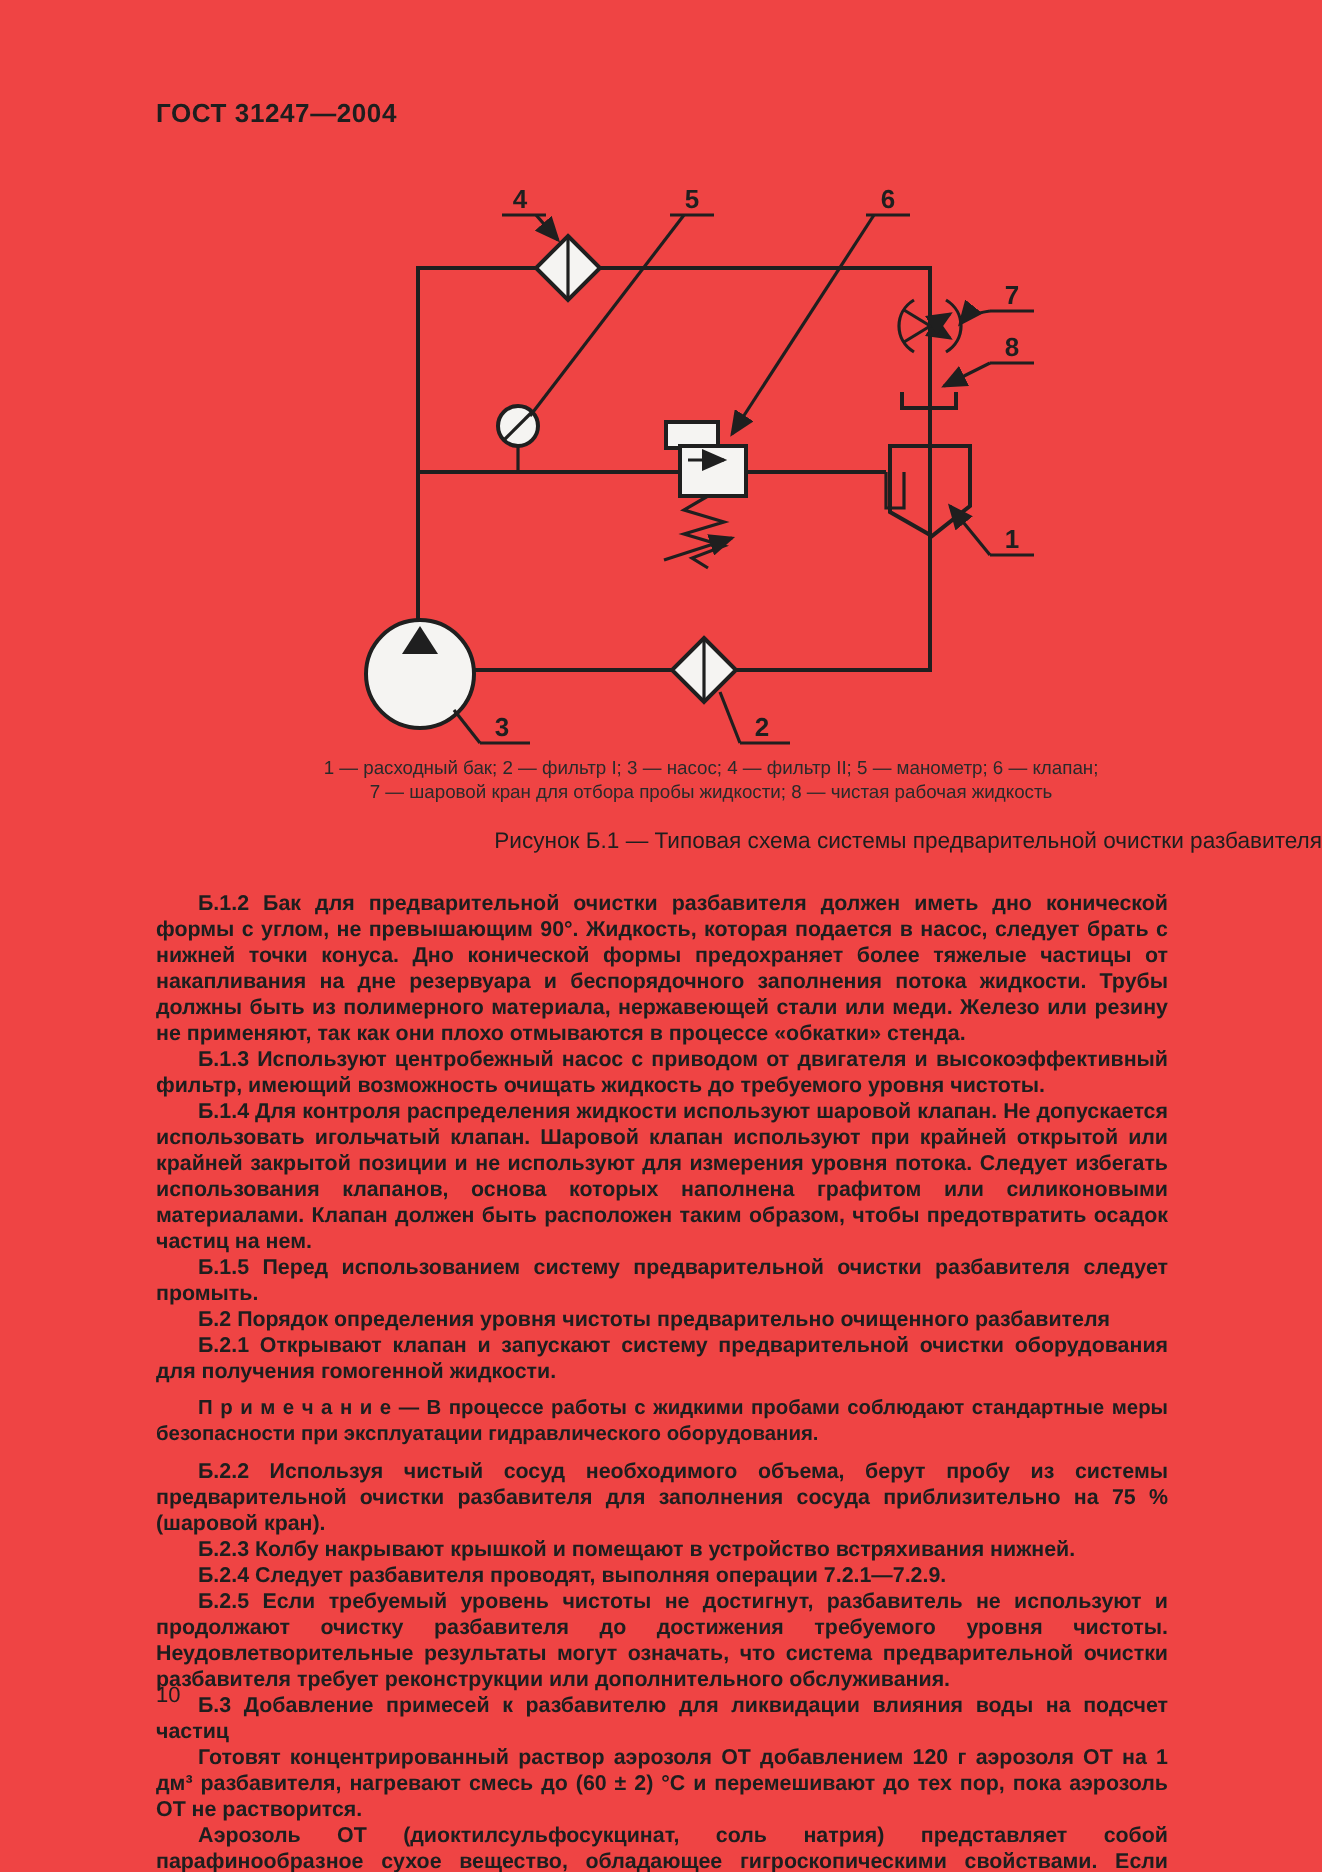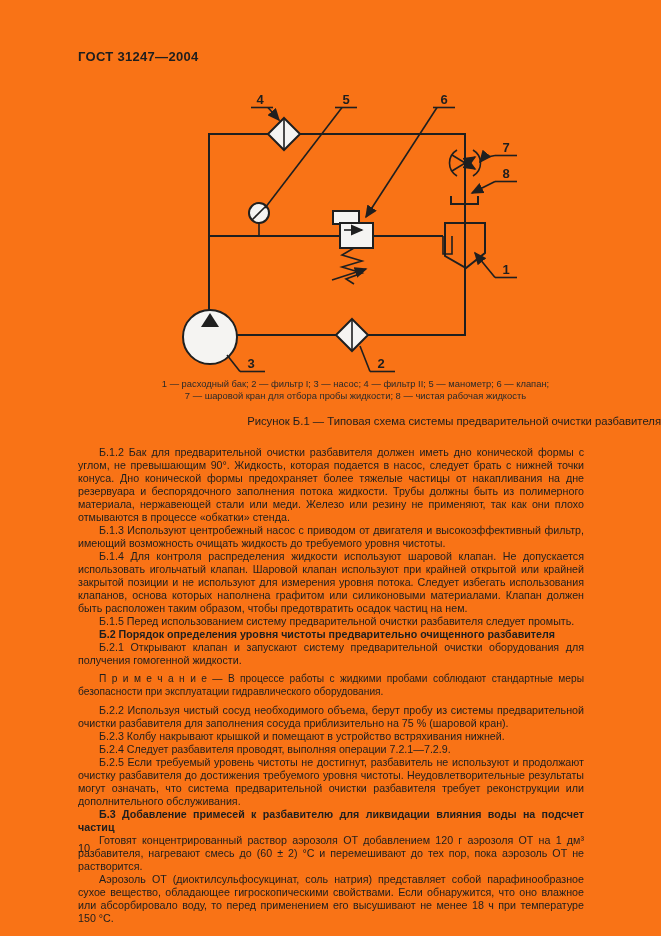--- a/index.html
+++ b/index.html
@@ -1,38 +1,38 @@
 <!DOCTYPE html>
 <html><head>
 <meta charset="utf-8">
 <style>
   html,body{margin:0;padding:0;}
   #page{
     position:relative; width:661px; height:936px;
-    background:#f97316; overflow:hidden;
+    background:#ef4444; overflow:hidden;
     font-family:"Liberation Sans", sans-serif; color:#1e1e1e;
   }
   .doc-header{
     position:absolute; left:78px; top:49px;
     font-size:13px; font-weight:bold; letter-spacing:.3px;
   }
   #figure-svg{ position:absolute; left:0; top:88px; }
   .legend{
     position:absolute; left:0; top:378px; width:661px;
     text-align:center; font-size:9.4px; line-height:12.4px; color:#2a2a2a;margin-left:25px;
   }
   .caption{
     position:absolute; left:0; top:415px; width:661px;
     text-align:right; font-size:11.3px;
   }
   .content{
     position:absolute; left:78px; top:446px; width:506px;
     font-size:10.7px; line-height:13px; text-align:justify;
   }
-  .content p{ margin:0; text-indent:21px; }
+  .content p{ margin:0; text-indent:21px;font-weight:bold; }
   .content p.b{ font-weight:bold; }
   .content p.note{ font-size:10.2px; line-height:12.6px; margin:6px 0; }
   .page-number{
     position:absolute; left:78px; top:842px; font-size:11px;
   }
   svg .pipe{ stroke:#1f1f1f; stroke-width:2; fill:none; }
   svg .thin{ stroke:#1f1f1f; stroke-width:1.6; fill:none; }
   svg .sym{ stroke:#1f1f1f; stroke-width:2; fill:#f5f4f2; }
   svg .open{ stroke:#1f1f1f; stroke-width:2; fill:none; }
   svg .fill{ fill:#1f1f1f; stroke:none; }

